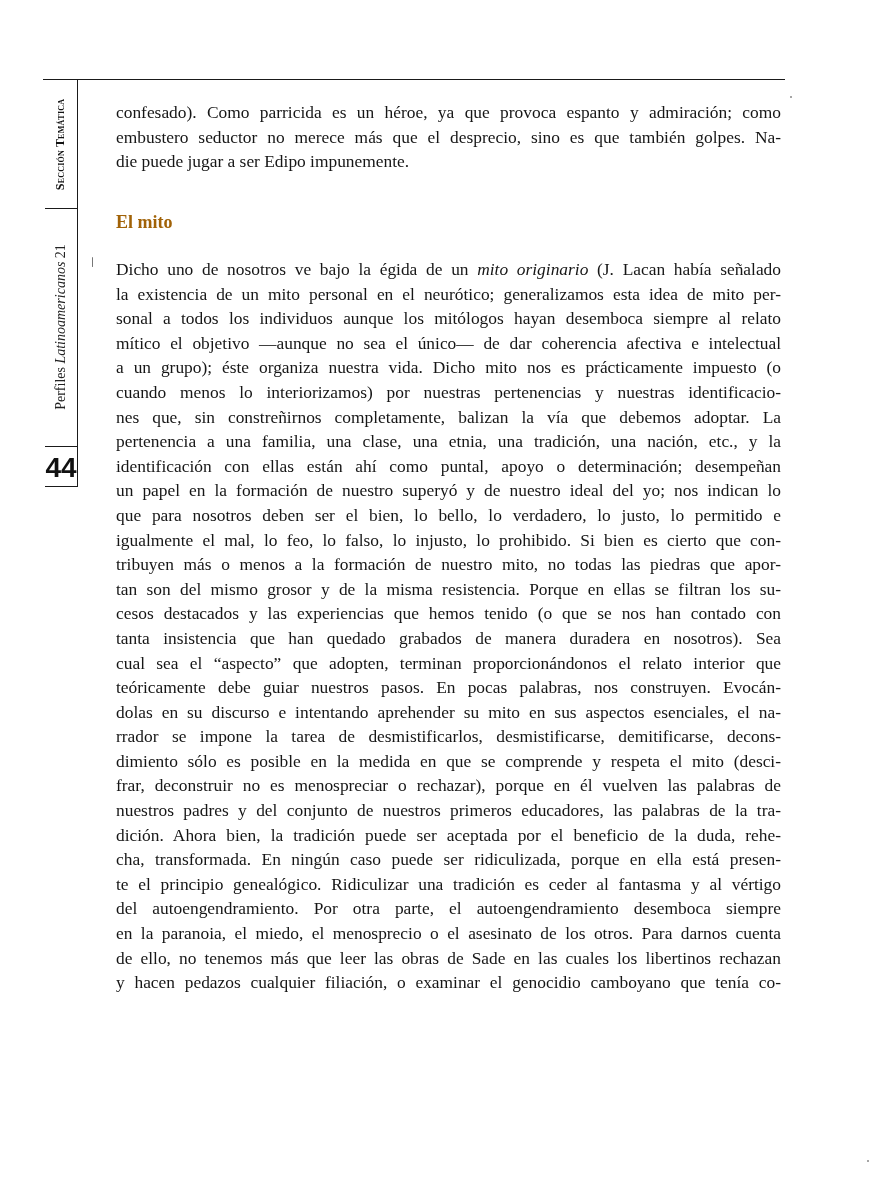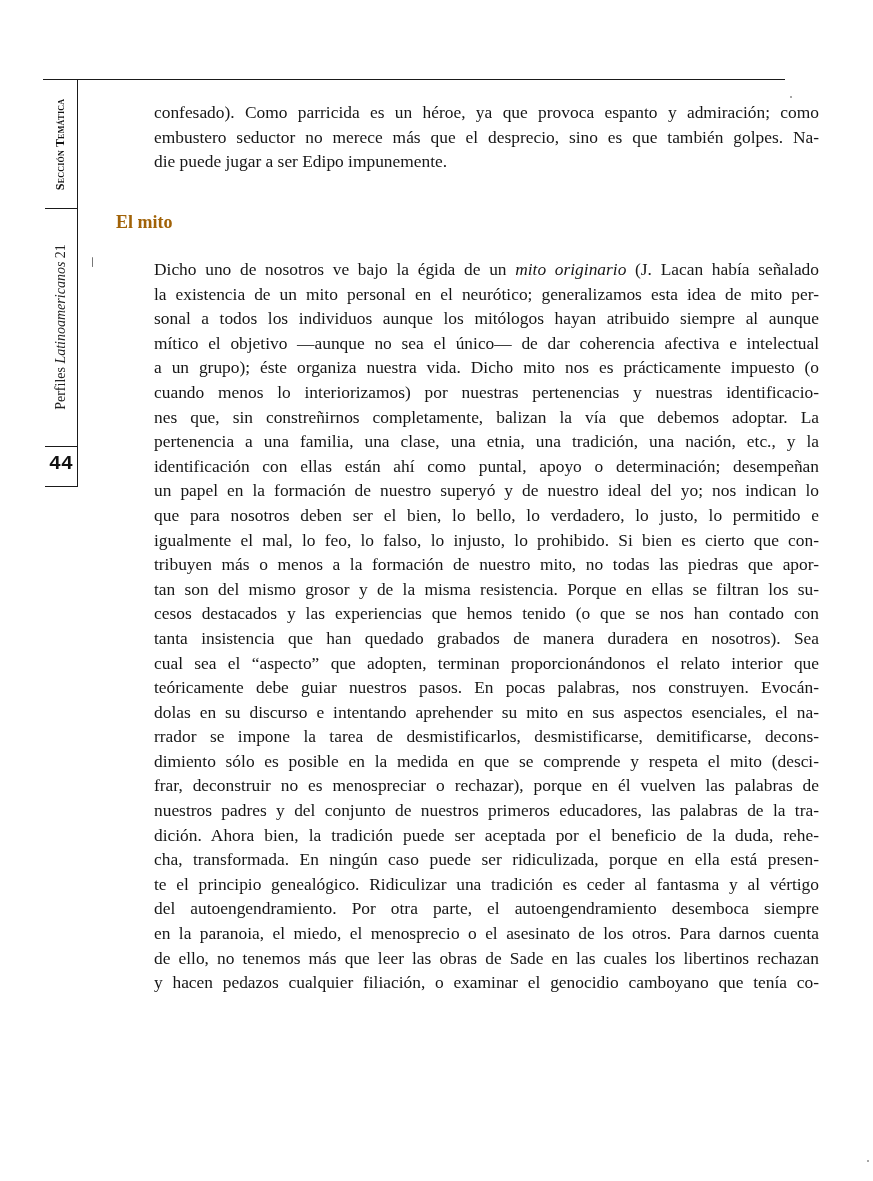--- a/index.html
+++ b/index.html
@@ -15,24 +15,24 @@
     display:flex; align-items:center; justify-content:center; }
   .side-section span { display:block; transform:rotate(-90deg); white-space:nowrap;
     font-family:"Liberation Serif", serif; font-weight:bold; font-size:12px;
     font-variant:small-caps; letter-spacing:0.2px; color:#111; }
   .side-journal { position:absolute; left:46px; top:212px; width:30px; height:230px;
     display:flex; align-items:center; justify-content:center; }
   .side-journal span { display:block; transform:rotate(-90deg); white-space:nowrap;
     font-family:"Liberation Serif", serif; font-size:14px; color:#222; }
   .side-journal i { font-style:italic; }
   .page-num { position:absolute; left:45px; top:452px; width:32px; text-align:center;
-    font-family:Liberation Mono, monospace; font-weight:bold; font-size:20px; color:#111; }
+    font-family:Liberation Sans, sans-serif; font-weight:bold; font-size:28px; color:#111; }
 
   .body-text { position:absolute; left:116px; width:665px;
-    font-family:"Liberation Serif", serif; font-size:17.4px; line-height:24.6px; color:#161616;margin-left:38px; }
+    font-family:"Liberation Serif", serif; font-size:17.4px; line-height:24.6px; color:#161616; }
   .body-text .line { display:block; white-space:nowrap; text-align:justify; text-align-last:justify; height:24.6px; }
   .body-text .line.last { text-align-last:left; }
   .p1 { top:100px; }
   .heading { position:absolute; left:116px; top:212px;
     font-family:"Liberation Serif", serif; font-weight:bold; font-size:18px; color:#a16207; }
   .p2 { top:257px; }
   .specks { position:absolute; width:2px; height:2px; background:#888; border-radius:1px; }
 </style>
 </head>
 <body>
@@ -60,21 +60,21 @@
     <span class="line">embustero seductor no merece más que el desprecio, sino es que también golpes. Na-</span>
     <span class="line last">die puede jugar a ser Edipo impunemente.</span>
   </div>
 
   <div class="heading">El mito</div>
 
   <div class="body-text p2">
     <span class="line"><span>Dicho uno de nosotros ve bajo la égida de un </span><i>mito originario</i><span> (J. Lacan había señalado</span></span>
     <div id="p2-lines">
         <span class="line">la existencia de un mito personal en el neurótico; generalizamos esta idea de mito per-</span>
-        <span class="line">sonal a todos los individuos aunque los mitólogos hayan atribuido siempre al aunque</span>
+        <span class="line">sonal a todos los individuos aunque los mitólogos hayan desemboca siempre al relato</span>
         <span class="line">mítico el objetivo —aunque no sea el único— de dar coherencia afectiva e intelectual</span>
         <span class="line">a un grupo); éste organiza nuestra vida. Dicho mito nos es prácticamente impuesto (o</span>
         <span class="line">cuando menos lo interiorizamos) por nuestras pertenencias y nuestras identificacio-</span>
         <span class="line">nes que, sin constreñirnos completamente, balizan la vía que debemos adoptar. La</span>
         <span class="line">pertenencia a una familia, una clase, una etnia, una tradición, una nación, etc., y la</span>
         <span class="line">identificación con ellas están ahí como puntal, apoyo o determinación; desempeñan</span>
         <span class="line">un papel en la formación de nuestro superyó y de nuestro ideal del yo; nos indican lo</span>
         <span class="line">que para nosotros deben ser el bien, lo bello, lo verdadero, lo justo, lo permitido e</span>
         <span class="line">igualmente el mal, lo feo, lo falso, lo injusto, lo prohibido. Si bien es cierto que con-</span>
         <span class="line">tribuyen más o menos a la formación de nuestro mito, no todas las piedras que apor-</span>

